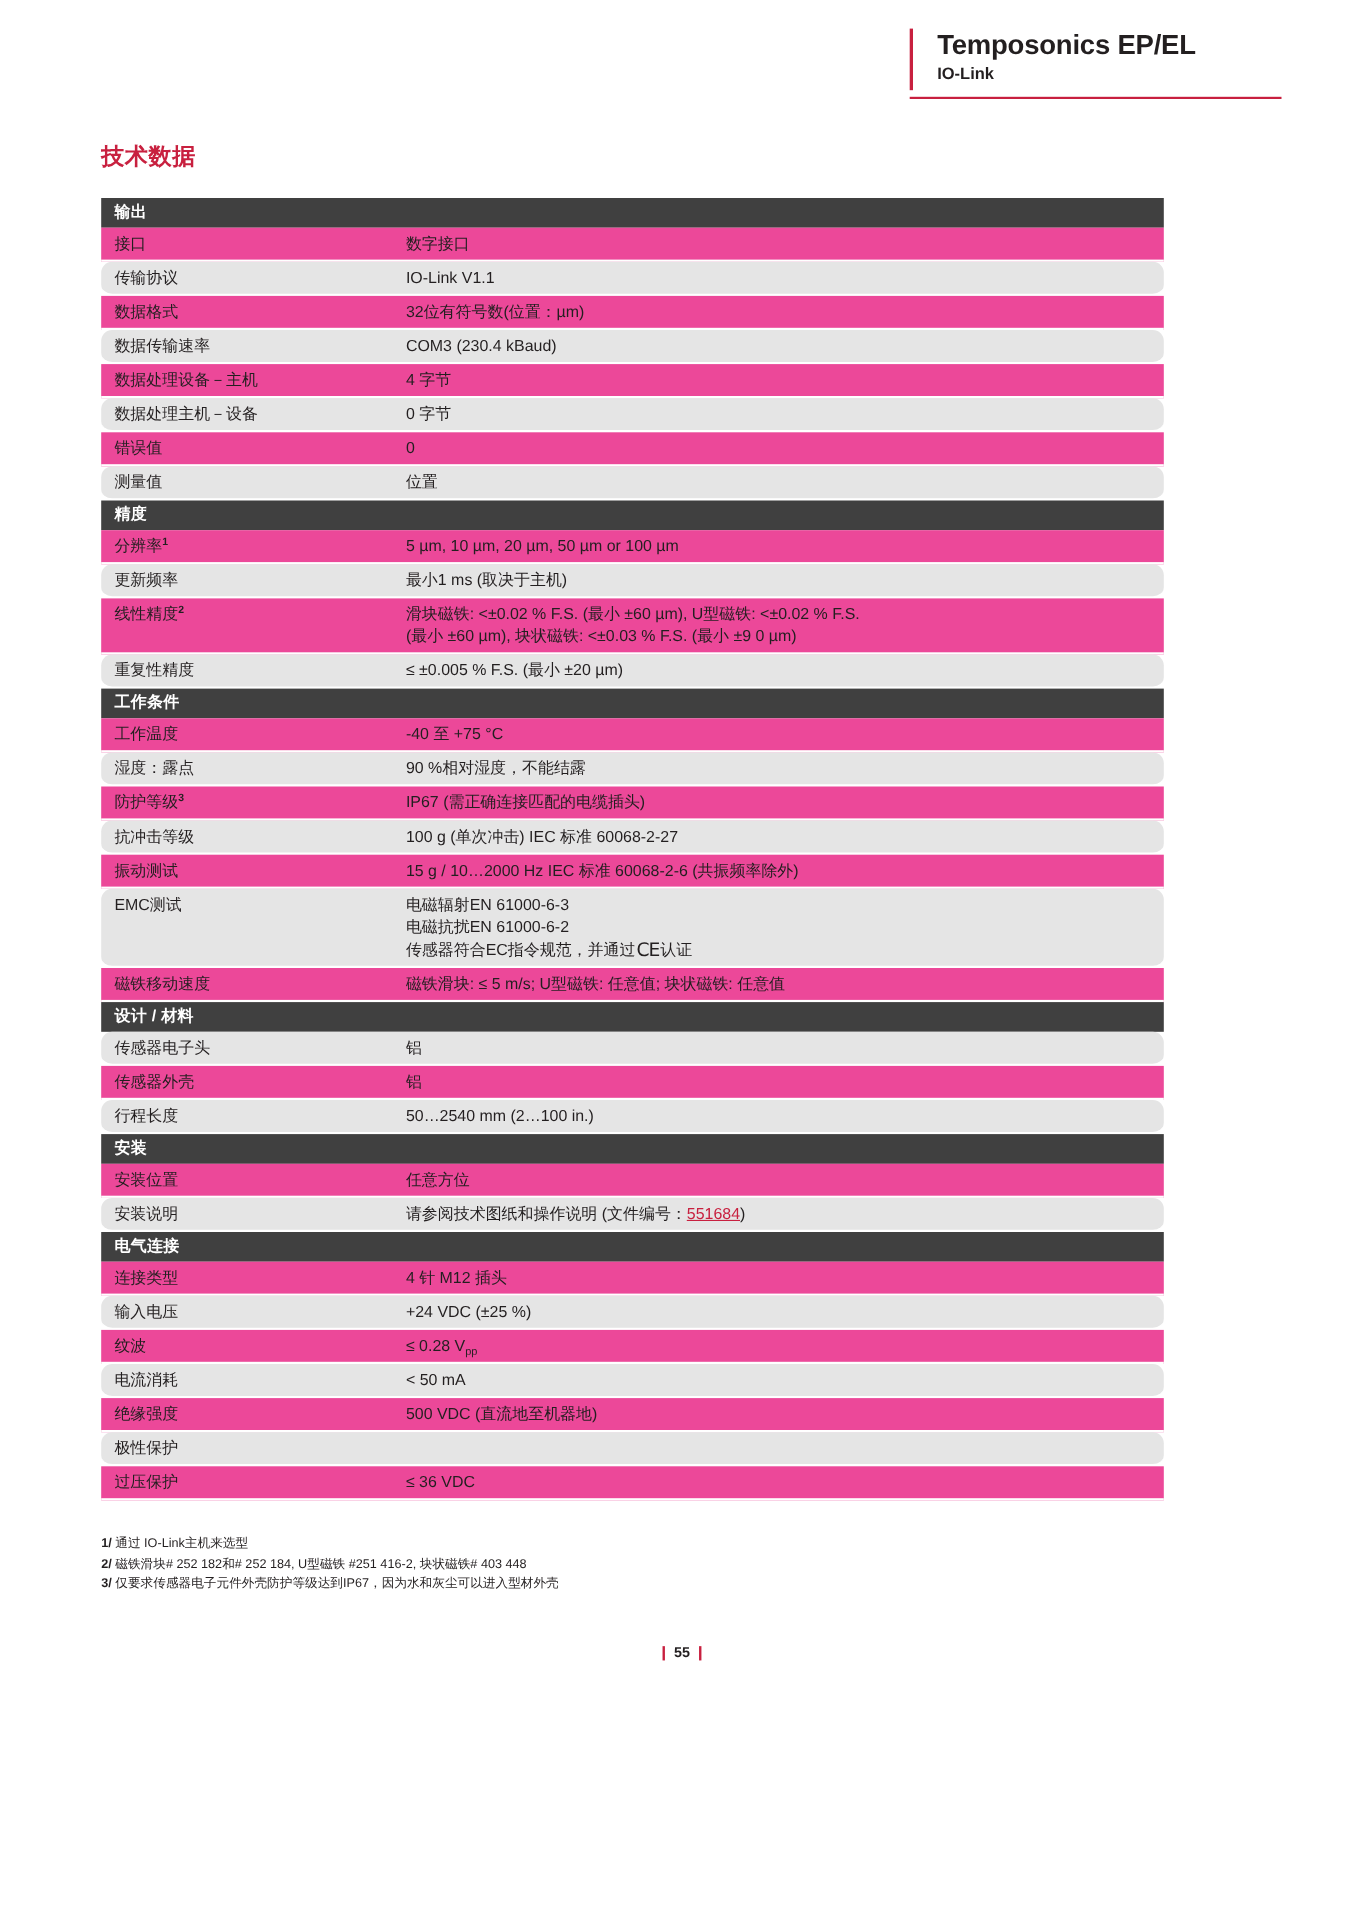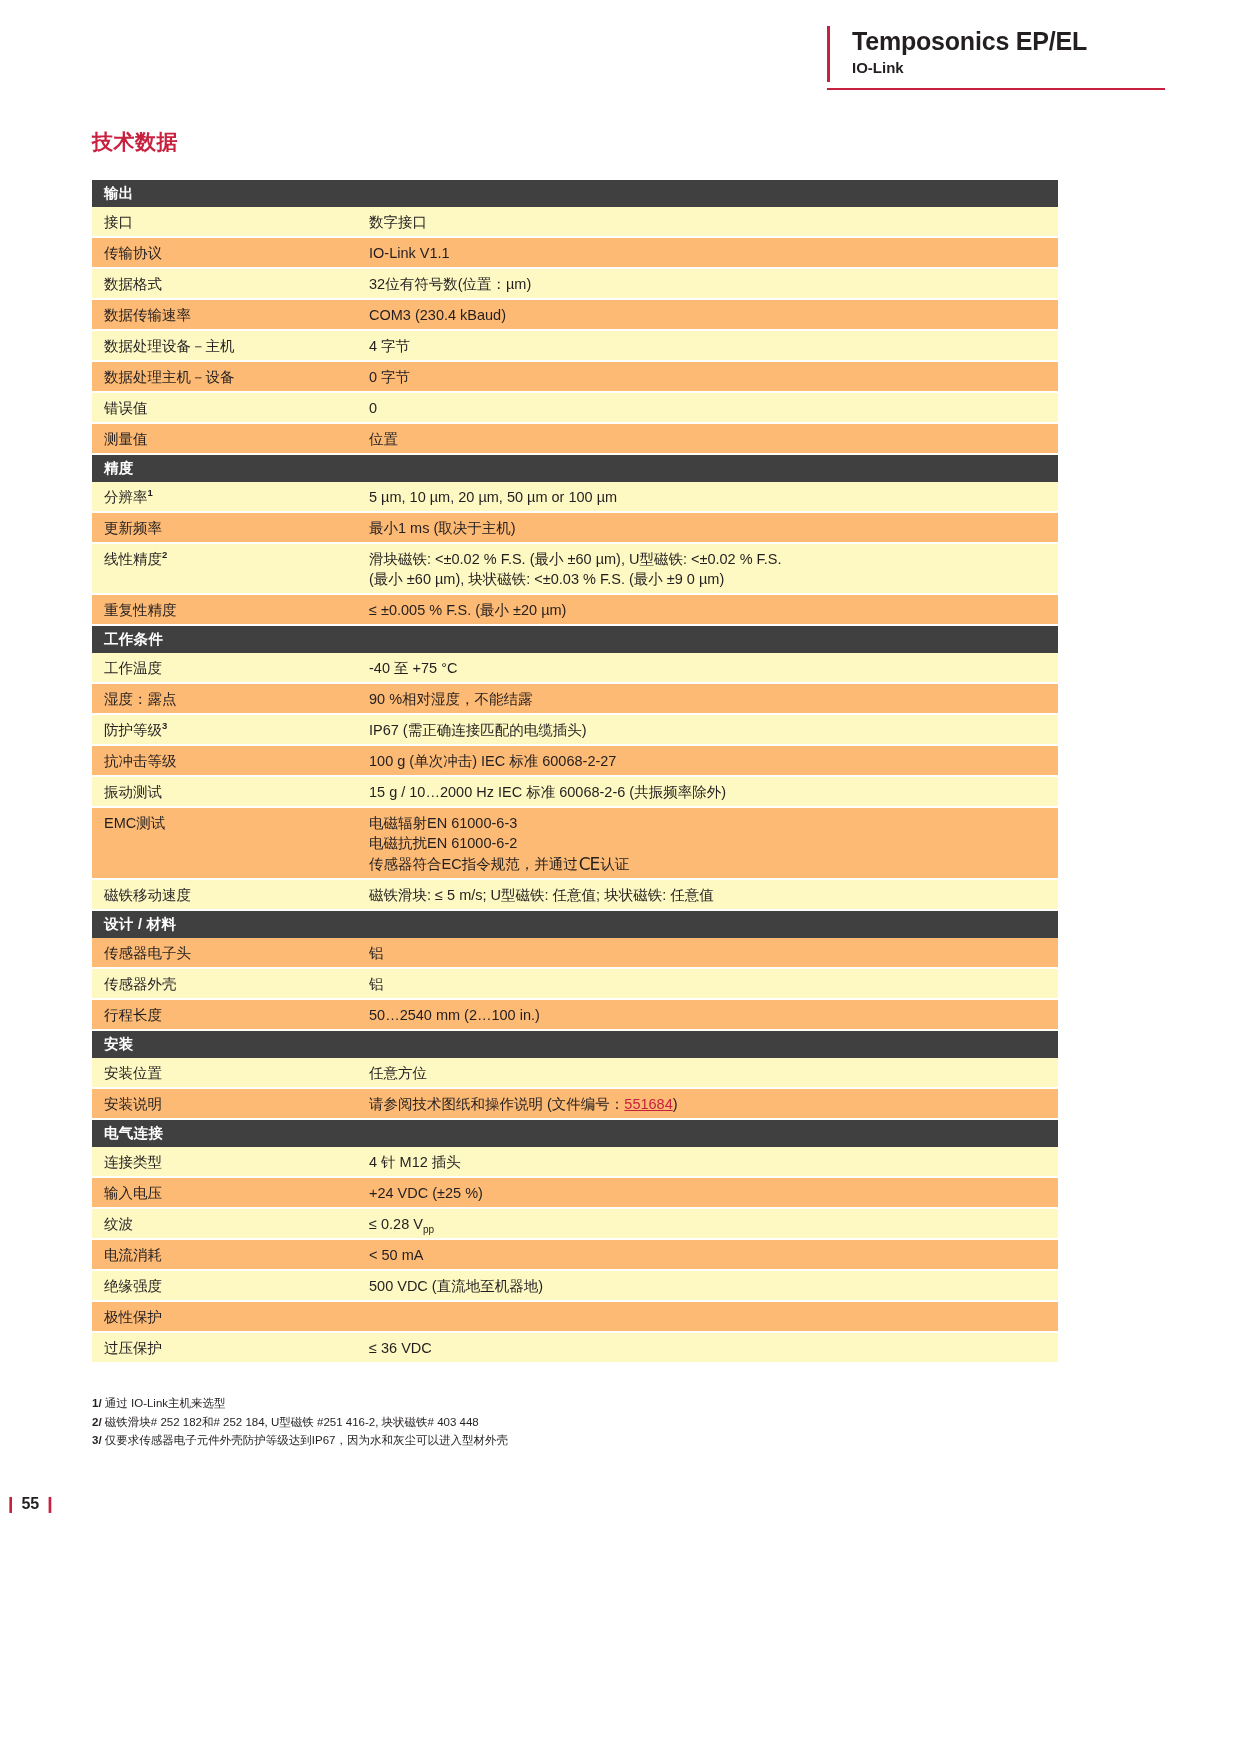--- a/index.html
+++ b/index.html
@@ -81,27 +81,28 @@
     font-size: 14.5px;
     font-weight: bold;
     line-height: 27px;
     height: 27px;
     padding: 0 0 0 12px;
     letter-spacing: 0.3px;
     box-sizing: border-box;
   }
   .row {
     display: flex;
-    background: #fef9c3;
+    background: #ec4899;
     border-bottom: 2px solid #ffffff;
     min-height: 28px;
     box-sizing: border-box;
   }
   .row.alt {
-    background: #fdba74;
+    background: #e5e5e5;
+    border-radius: 10px;
   }
   .row .k {
     width: 277px;
     flex: 0 0 277px;
     padding: 5px 0 4px 12px;
     font-size: 14.5px;
     line-height: 20px;
     box-sizing: border-box;
     color: #231f20;
   }
@@ -152,21 +153,22 @@
   }
   .footnotes .fn { white-space: nowrap; }
   .footnotes .fnum { font-weight: bold; }
 
   
   .page-footer {
     position: absolute;
     left: 0;
     top: 1494px;
     width: 1240px;
-    font-size: 16px;
+    text-align: center;
+    font-size: 13px;
     font-weight: bold;
     color: #231f20;
   }
   .page-footer .bar {
     color: #c8203f;
     font-weight: bold;
     padding: 0 4px;
   }
 </style>
 </head>

